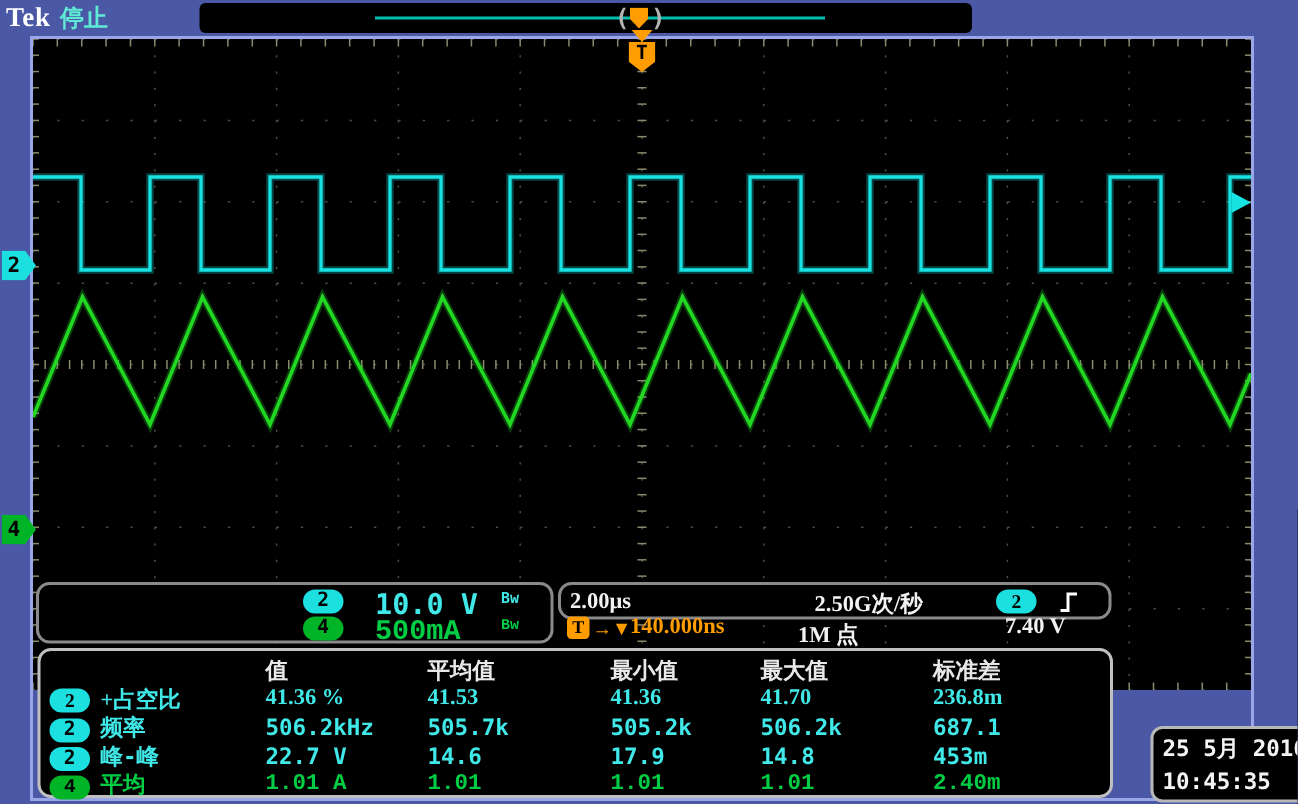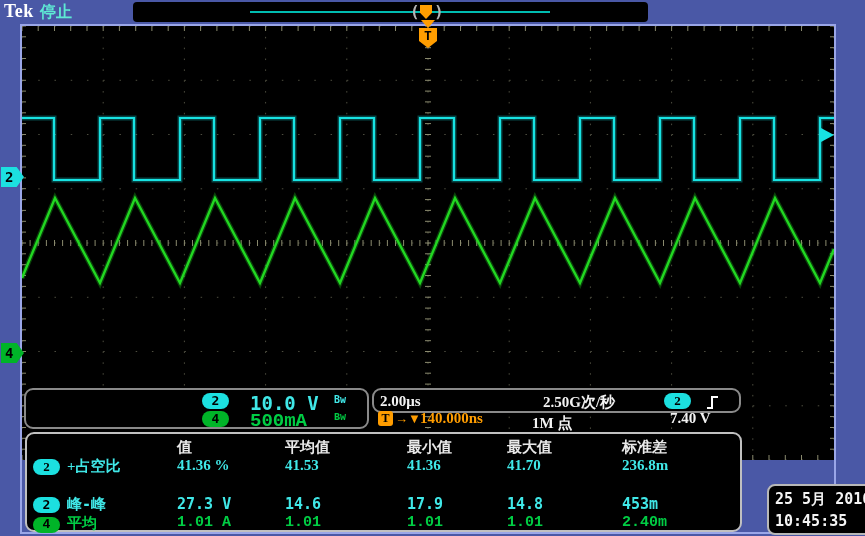--- a/index.html
+++ b/index.html
@@ -489,24 +489,32 @@
 
     <div class="mrow cyt" style="top:23px;font-family:Liberation Serif, serif;">
       <span class="mc c0"><span class="badge b2">2</span><span class="mname">+占空比</span></span>
       <span class="mc c1">41.36 %</span>
       <span class="mc c2">41.53</span>
       <span class="mc c3">41.36</span>
       <span class="mc c4">41.70</span>
       <span class="mc c5">236.8m</span>
     </div>
 
+    <div class="mrow cyt" style="top:42px;">
+      <span class="mc c0"><span class="badge b2">2</span><span class="mname">频率</span></span>
+      <span class="mc c1">506.2kHz</span>
+      <span class="mc c2">505.7k</span>
+      <span class="mc c3">505.2k</span>
+      <span class="mc c4">506.2k</span>
+      <span class="mc c5">687.1</span>
+    </div>
 
     <div class="mrow cyt" style="top:61px;">
       <span class="mc c0"><span class="badge b2">2</span><span class="mname">峰-峰</span></span>
-      <span class="mc c1">27.3 V</span>
+      <span class="mc c1">22.7 V</span>
       <span class="mc c2">14.6</span>
       <span class="mc c3">17.9</span>
       <span class="mc c4">14.8</span>
       <span class="mc c5">453m</span>
     </div>
 
     <div class="mrow grt" style="top:80px;">
       <span class="mc c0"><span class="badge b4">4</span><span class="mname">平均</span></span>
       <span class="mc c1">1.01 A</span>
       <span class="mc c2">1.01</span>

